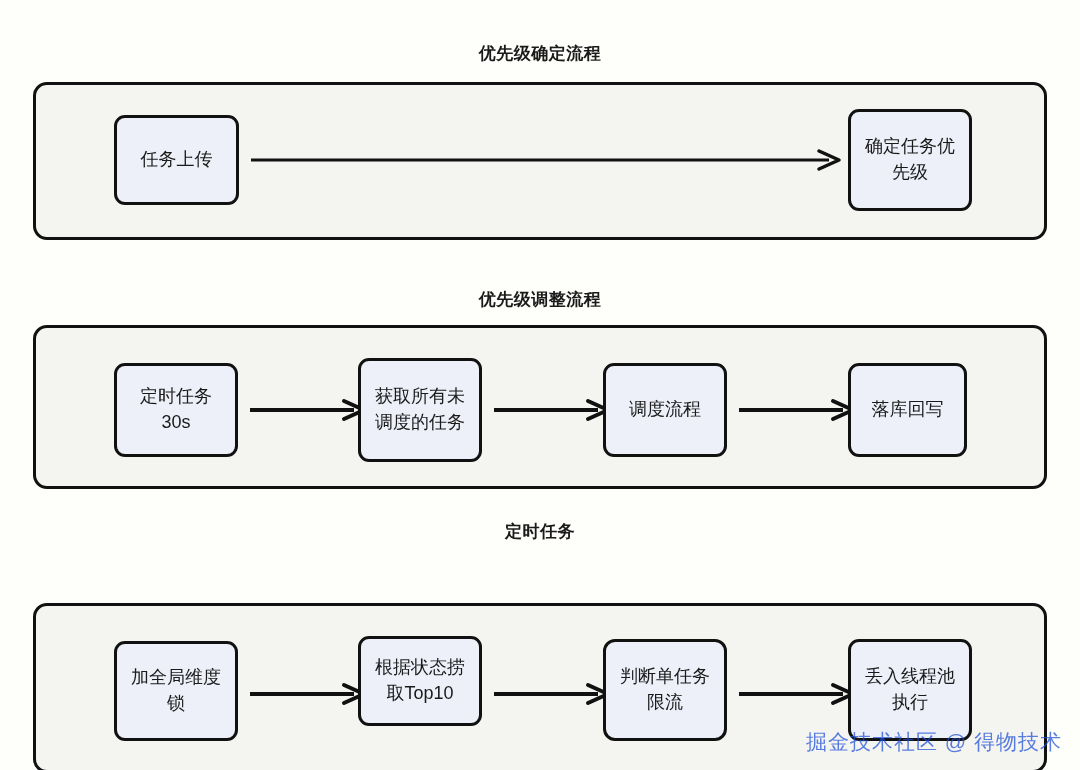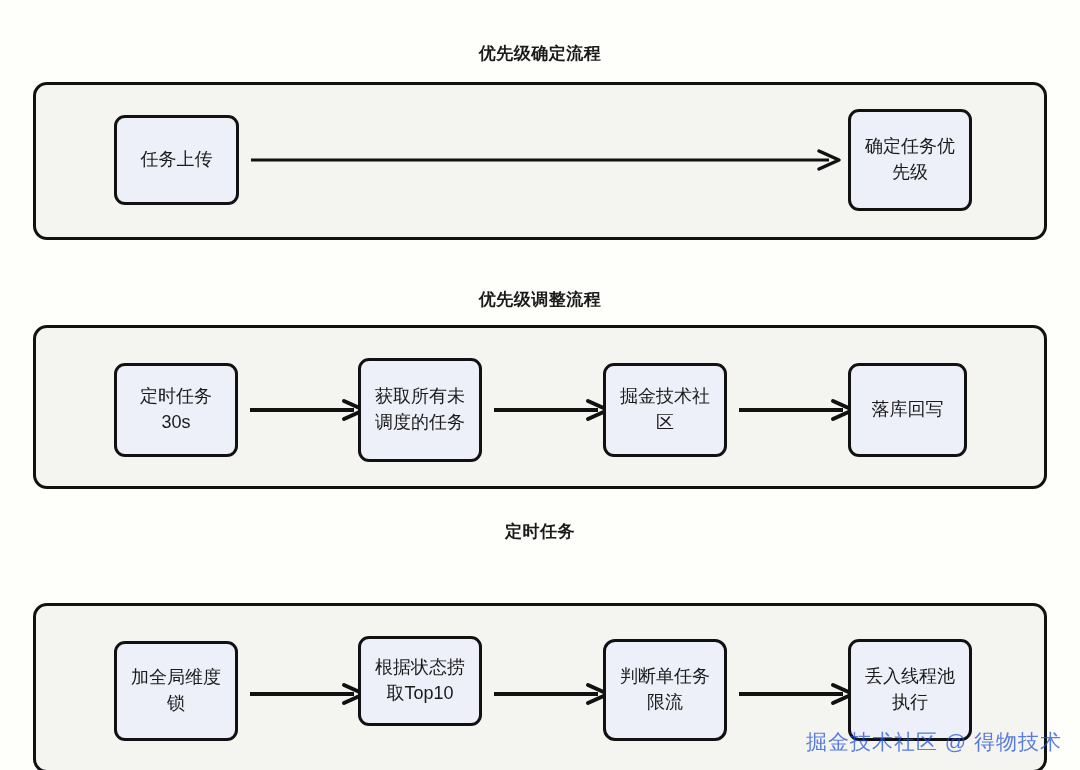--- a/index.html
+++ b/index.html
@@ -123,21 +123,21 @@
     </div>
 
     <div class="arrow" style="left:458px; top:70px; width:120px;">
       <svg width="120" height="18" viewBox="0 0 120 18">
         <line x1="0" y1="9" x2="104" y2="9" stroke="#111111" stroke-width="4"></line>
         <polyline points="94,0 114,9 94,18" fill="none" stroke="#111111" stroke-width="4" stroke-linecap="round" stroke-linejoin="round"></polyline>
       </svg>
     </div>
 
     <div class="node" style="left:567px; top:35px; width:124px; height:94px;">
-      <span>掘金技术社区</span>
+      <span>调度流程</span>
     </div>
 
     <div class="arrow" style="left:703px; top:70px; width:120px;">
       <svg width="120" height="18" viewBox="0 0 120 18">
         <line x1="0" y1="9" x2="104" y2="9" stroke="#111111" stroke-width="4"></line>
         <polyline points="94,0 114,9 94,18" fill="none" stroke="#111111" stroke-width="4" stroke-linecap="round" stroke-linejoin="round"></polyline>
       </svg>
     </div>
 
     <div class="node" style="left:812px; top:35px; width:119px; height:94px;">

